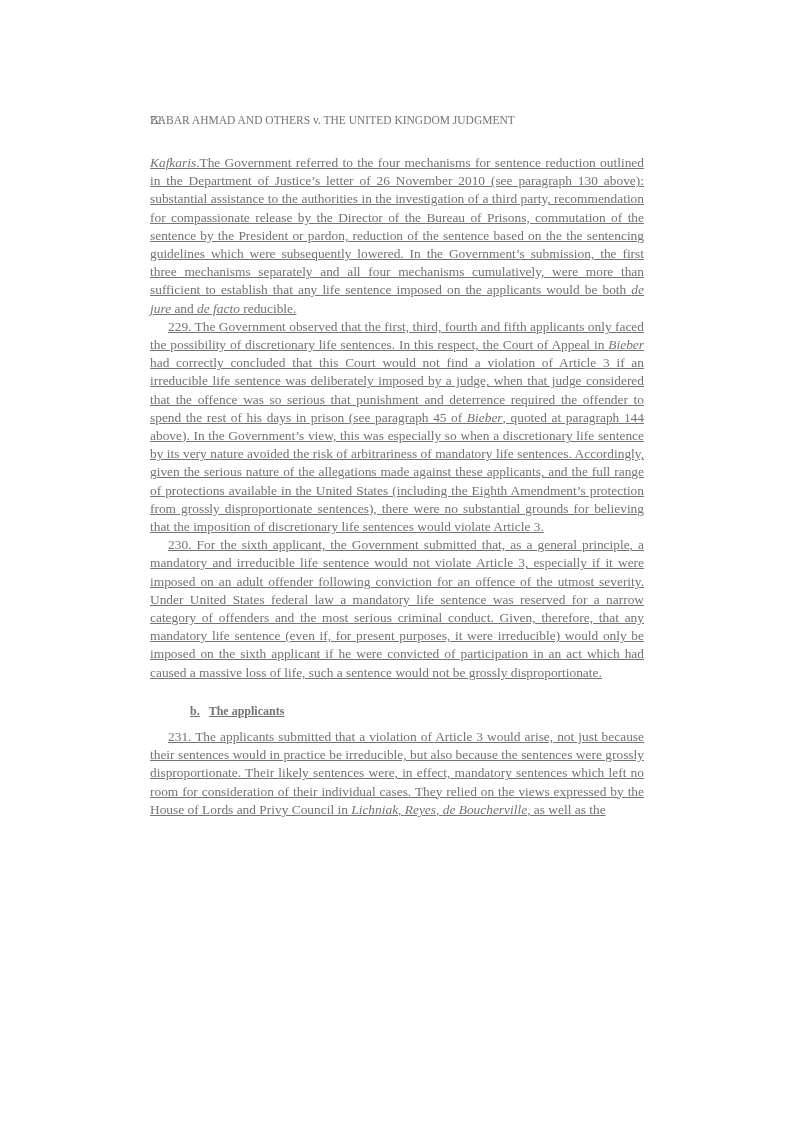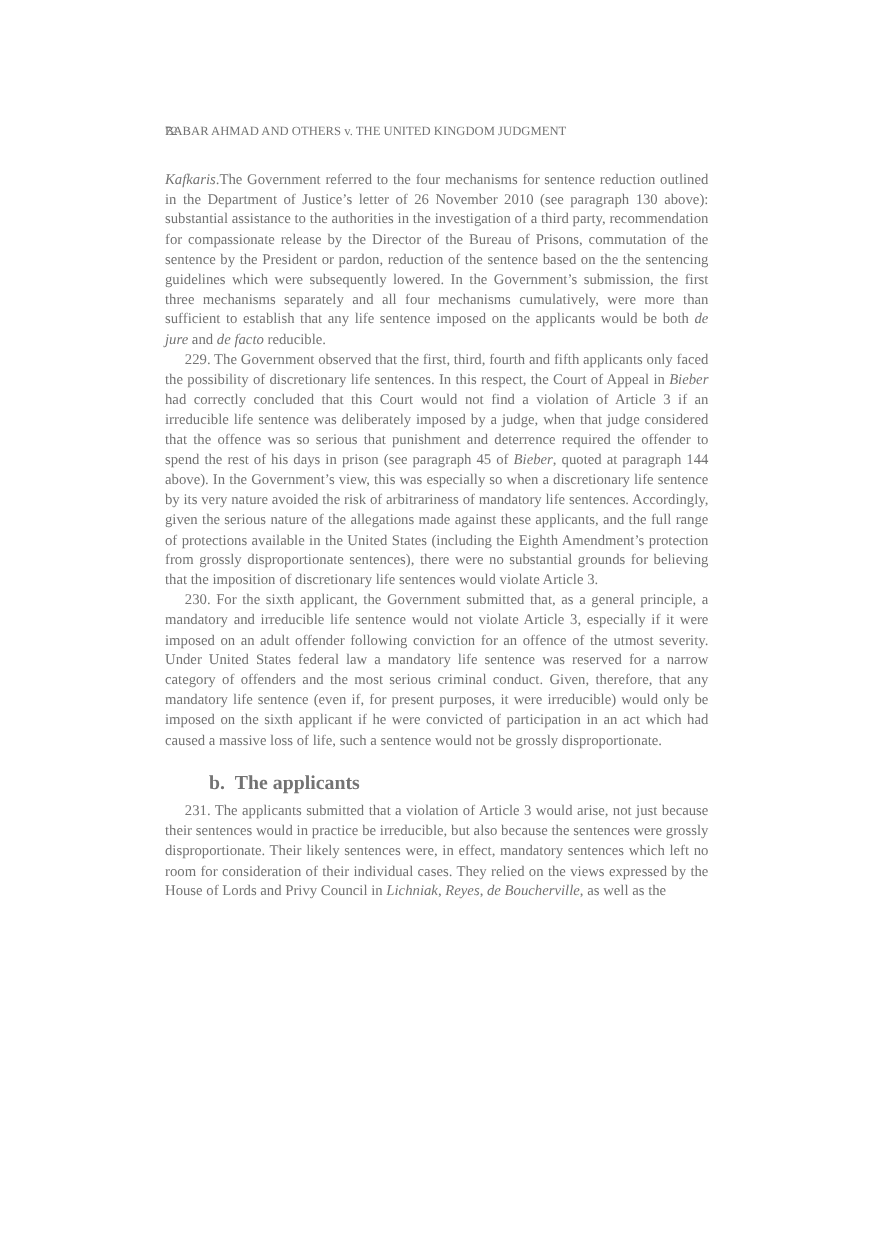--- a/index.html
+++ b/index.html
@@ -20,32 +20,32 @@
   }
   .running-header {
     position: relative;
     height: 14px;
     font-size: 11.5px;
     line-height: 14px;
     white-space: nowrap;
   }
   .page-num { position: absolute; left: 0; top: 0; }
   .header-title { display: block; }
-  .text-body { margin-top: 27px; }
+  .text-body { margin-top: 27px; text-decoration: underline; }
   p.body-para {
     margin: 0;
     font-size: 13.4px;
     line-height: 18.2px;
     text-align: justify;
   }
   p.indent { text-indent: 18px; }
   .italic { font-style: italic; }
   h3.sub-heading {
     margin: 21px 0 9px 40px;
-    font-size: 18px;
+    font-size: 12px;
     line-height: 16px;
     font-weight: bold;
   }
   .heading-num { margin-right: 9px; }
 </style>
 </head>
 <body>
 
 <div class="page">
   <div class="content">

